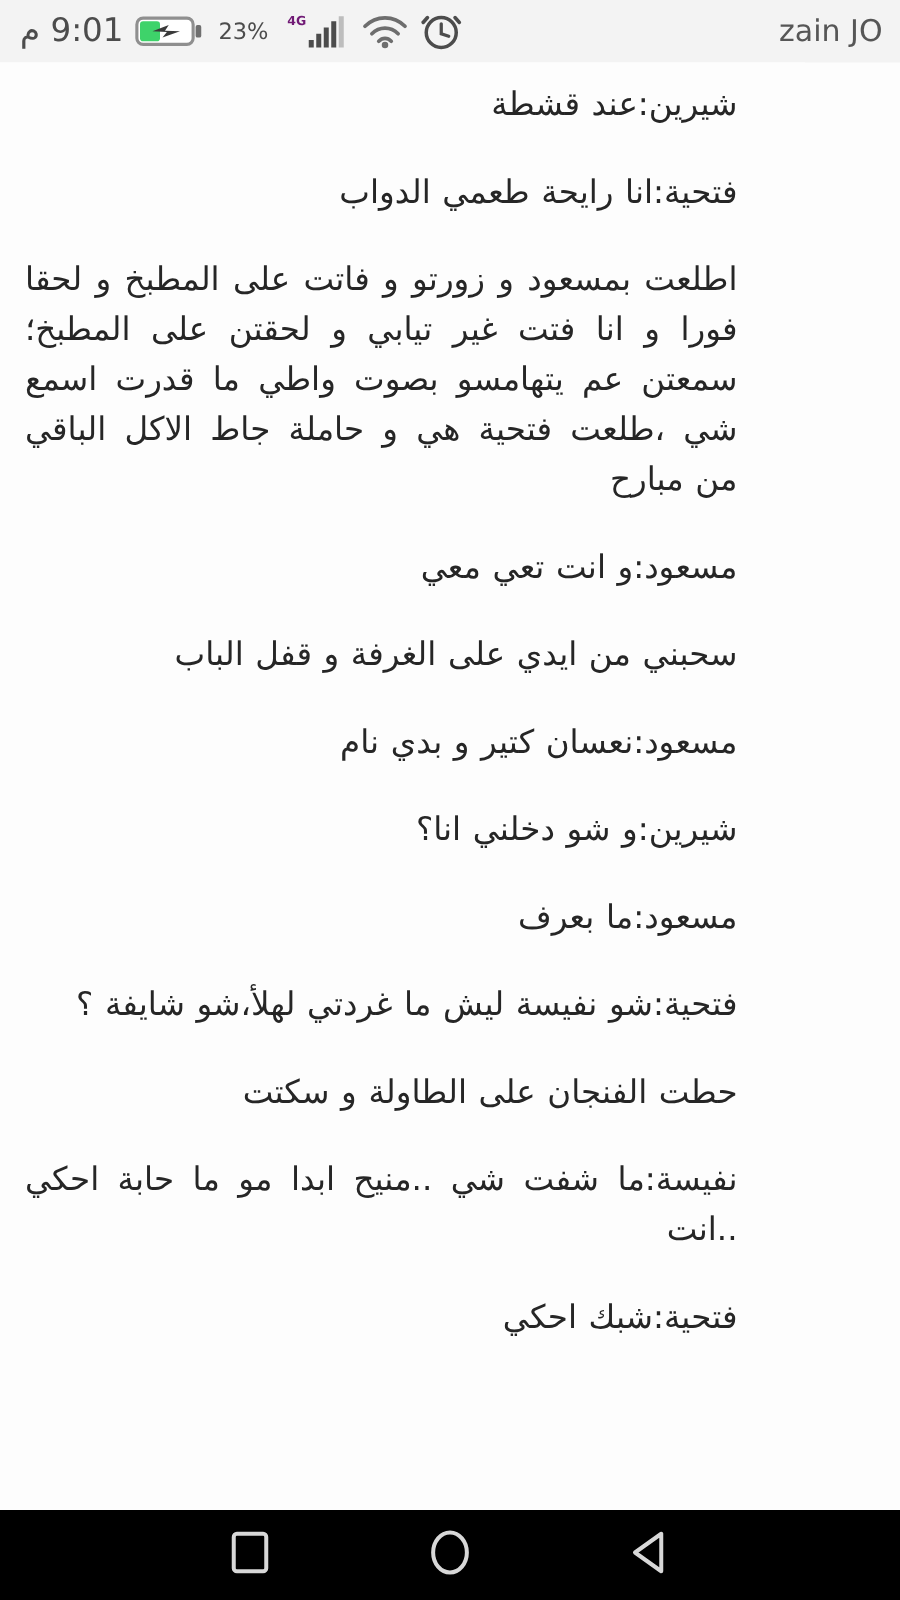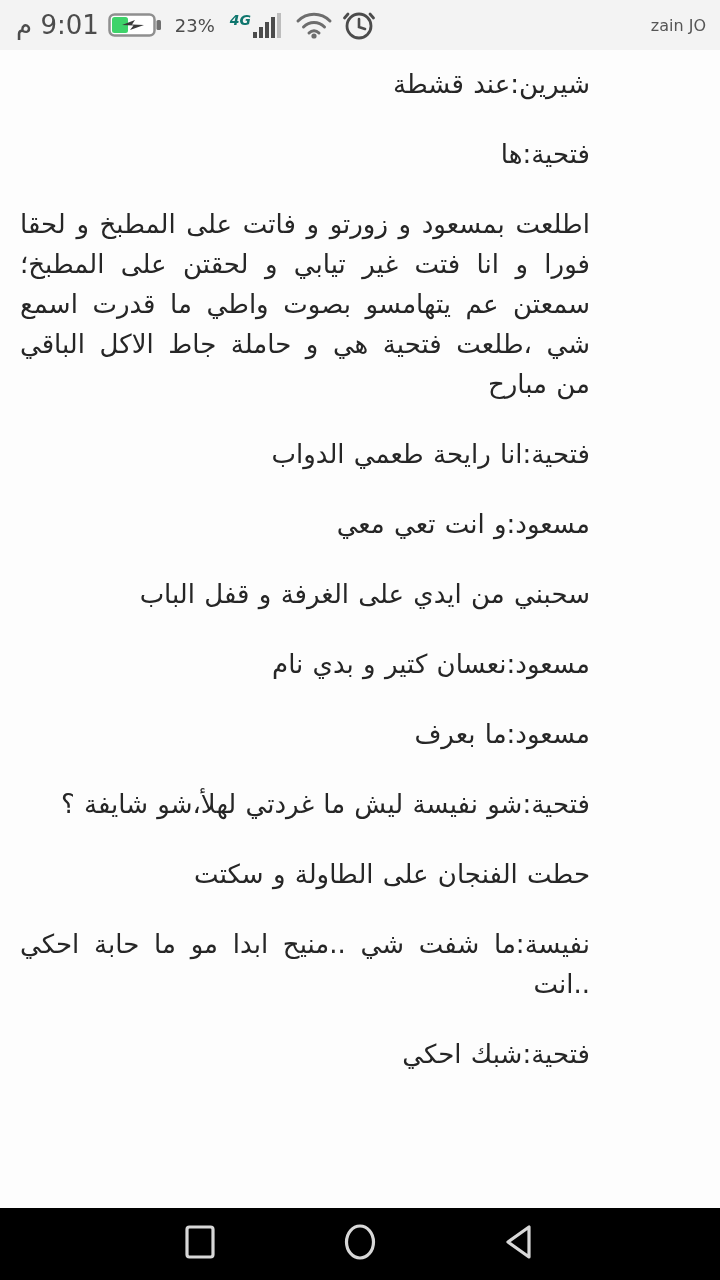--- a/index.html
+++ b/index.html
@@ -14,22 +14,22 @@
     background:#f3f3f3;
     display:flex;align-items:center;justify-content:space-between;
     box-sizing:border-box;padding:0 14px 0 16px;
     color:#4c4c4c;
   }
   .sb-left{display:flex;align-items:center;gap:9px;}
   .sb-time{font-size:26px;line-height:50px;color:#4c4c4c;direction:rtl;}
   .sb-batt{display:flex;align-items:center;}
   .sb-pct{font-size:18px;color:#4c4c4c;margin-left:4px;}
   .sb-sig{display:flex;align-items:flex-start;margin-left:6px;}
-  .sb-4g{font-size:14px;font-weight:bold;color:#0f766e;margin-top:2px;margin-right:1px;font-style:italic;}
-  .sb-carrier{font-size:16px;color:#565656;}
+  .sb-4g{font-size:10px;font-weight:bold;color:#701a75;margin-top:2px;margin-right:1px;}
+  .sb-carrier{font-size:24px;color:#565656;}
   .sb-icon{display:inline-flex;}
   
   .content{
     position:absolute;top:50px;left:0;width:644px;height:1158px;
     overflow:hidden;background:#fdfdfd;
     box-sizing:border-box;
     padding:14px 54px 0 20px;
     direction:rtl;
     text-align:justify;
   }
@@ -94,26 +94,26 @@
         <path d="M17 10 L17 18 L23 20" fill="none" stroke="#4c4c4c" stroke-width="2.6" stroke-linecap="round"></path>
       </svg>
     </span>
   </div>
 
   <span class="sb-carrier">zain JO</span>
 </div>
 
 <div class="content">
   <p>شيرين:عند قشطة</p>
-  <p>فتحية:ها</p>
+  <p>فتحية:انا رايحة طعمي الدواب</p>
   <p>اطلعت بمسعود و زورتو و فاتت على المطبخ و لحقا فورا و انا فتت غير تيابي و لحقتن على المطبخ؛سمعتن عم يتهامسو بصوت واطي ما قدرت اسمع شي ،طلعت فتحية هي و حاملة جاط الاكل الباقي من مبارح</p>
-  <p>فتحية:انا رايحة طعمي الدواب</p>
   <p>مسعود:و انت تعي معي</p>
   <p>سحبني من ايدي على الغرفة و قفل الباب</p>
   <p>مسعود:نعسان كتير و بدي نام</p>
+  <p>شيرين:و شو دخلني انا؟</p>
   <p>مسعود:ما بعرف</p>
   <p>فتحية:شو نفيسة ليش ما غردتي لهلأ،شو شايفة ؟</p>
   <p>حطت الفنجان على الطاولة و سكتت</p>
   <p>نفيسة:ما شفت شي ..منيح ابدا مو ما حابة احكي ..انت</p>
   <p>فتحية:شبك احكي</p>
 </div>
 
 <div class="nav-bar">
   <div class="nav-slot">
     <span>

